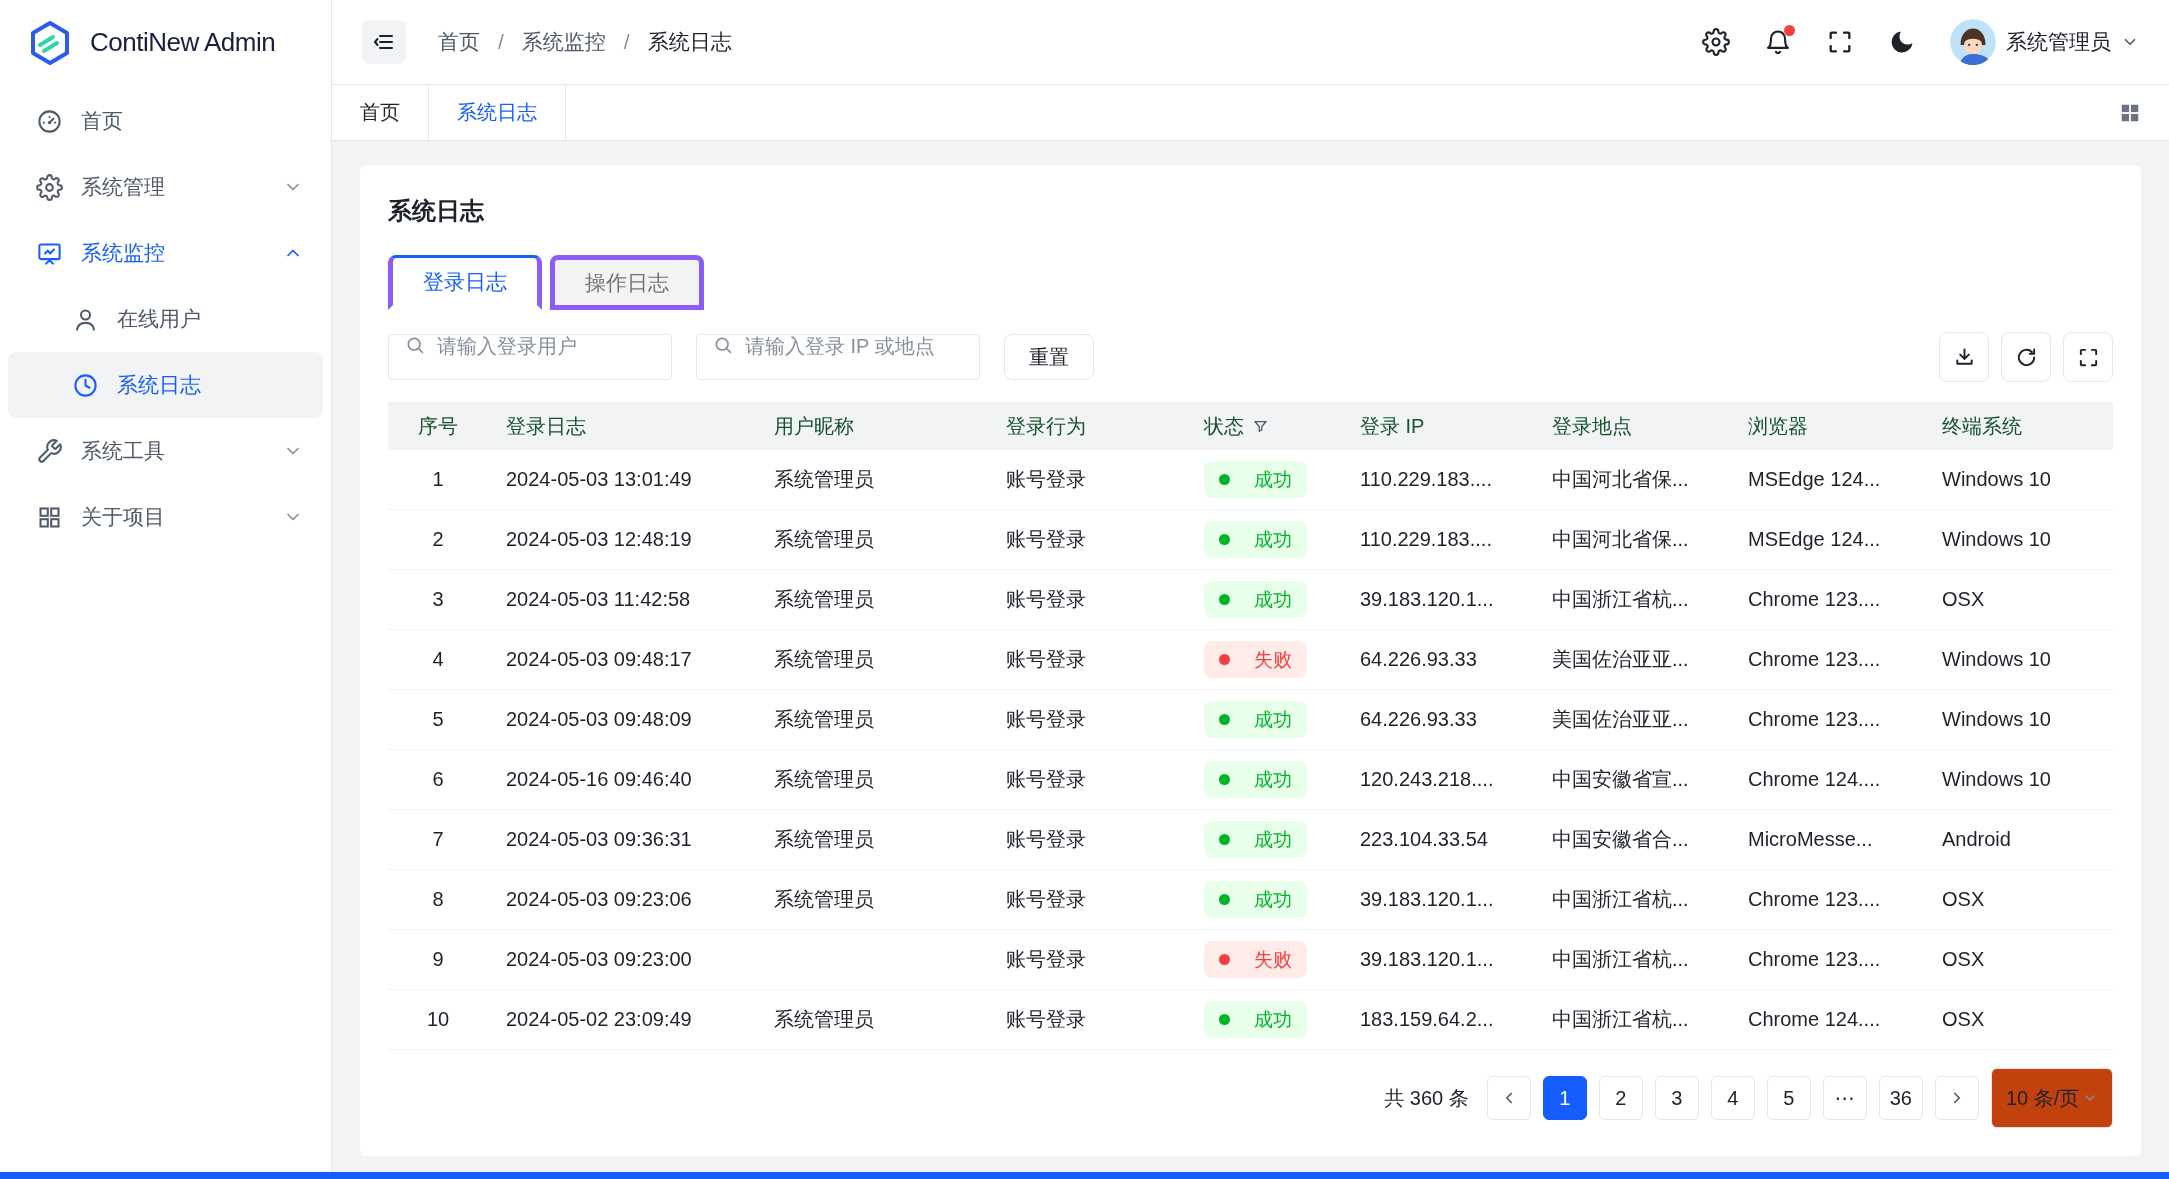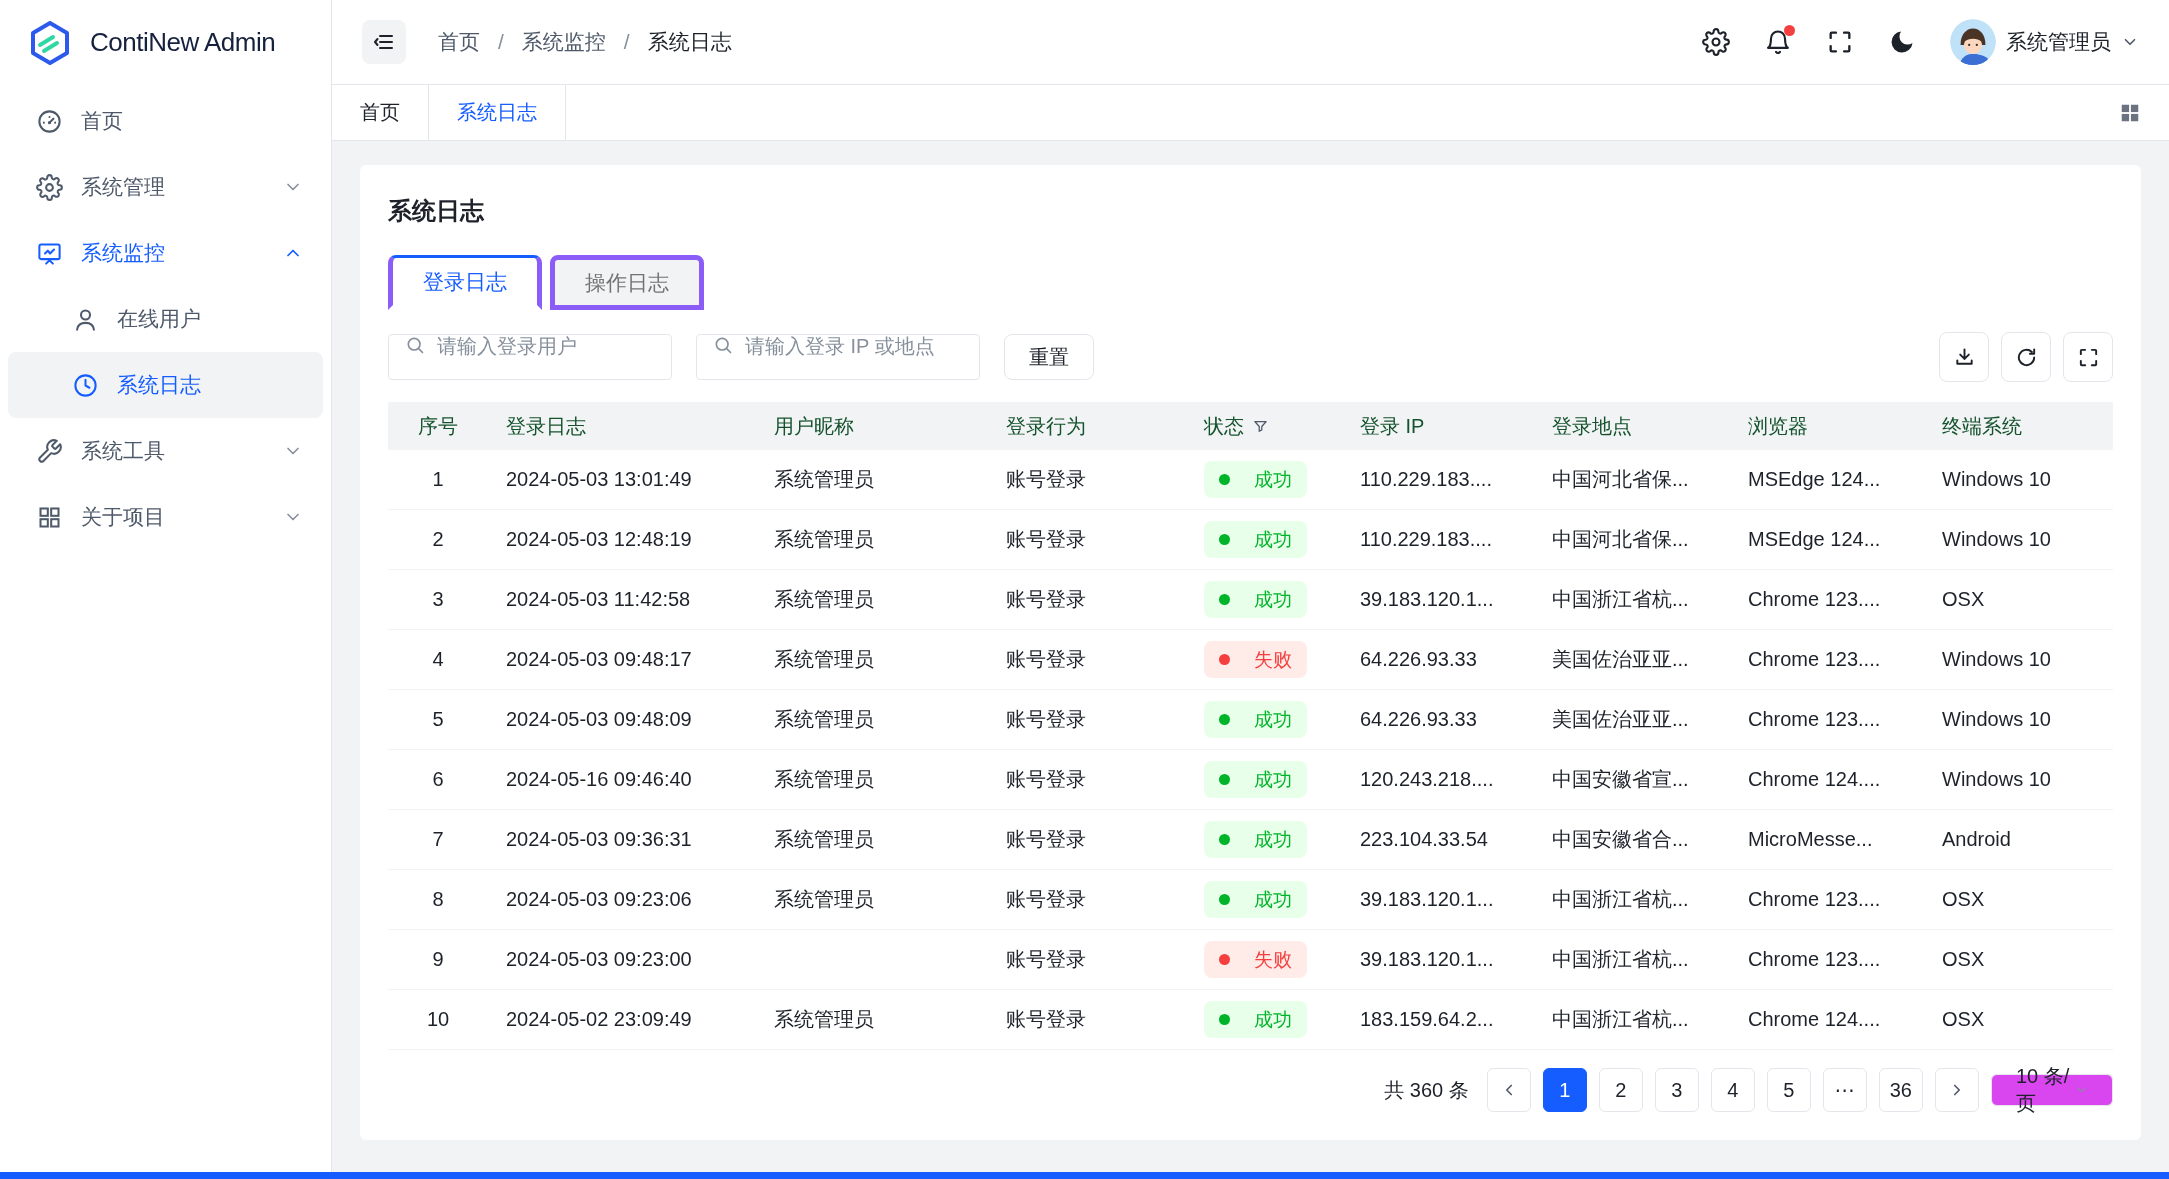--- a/index.html
+++ b/index.html
@@ -89,21 +89,21 @@
   .badge.success .dot { background:#00b42a; }
   .badge.fail { background:#ffece8; color:#f53f3f; }
   .badge.fail .dot { background:#f53f3f; }
 
   
   .pagination { display:flex; align-items:center; justify-content:flex-end; gap:12px; margin-top:18px; }
   .pg-total { font-size:20px; color:#1d2129; margin-right:6px; }
   .pg-btn { min-width:44px; height:44px; padding:0 10px; border:1px solid #e5e6eb; background:#fff; border-radius:6px; font-size:20px; font-family:inherit; color:#1d2129; cursor:pointer; display:inline-flex; align-items:center; justify-content:center; }
   .pg-btn.active { background:#165dff; border-color:#165dff; color:#fff; }
   .pg-btn .chev { width:18px; height:18px; color:#4e5969; }
-  .page-size { display:flex; align-items:center; justify-content:space-between; width:122px; height:32px; border:1px solid #e5e6eb; border-radius:6px; padding:0 24px; font-size:20px; color:#1d2129; background:#d946ef; cursor:pointer; }
+  .page-size { display:flex; align-items:center; justify-content:space-between; width:122px; height:60px; border:1px solid #e5e6eb; border-radius:6px; padding:0 14px; font-size:20px; color:#1d2129; background:#c2410c; cursor:pointer; }
   .page-size .chev { width:16px; height:16px; color:#86909c; }
 
   .bottom-bar { position:absolute; left:0; bottom:0; width:100%; height:7px; background:#165dff; }
 </style>
 </head>
 <body>
 
 <div class="app">
 
   <aside class="sidebar">

